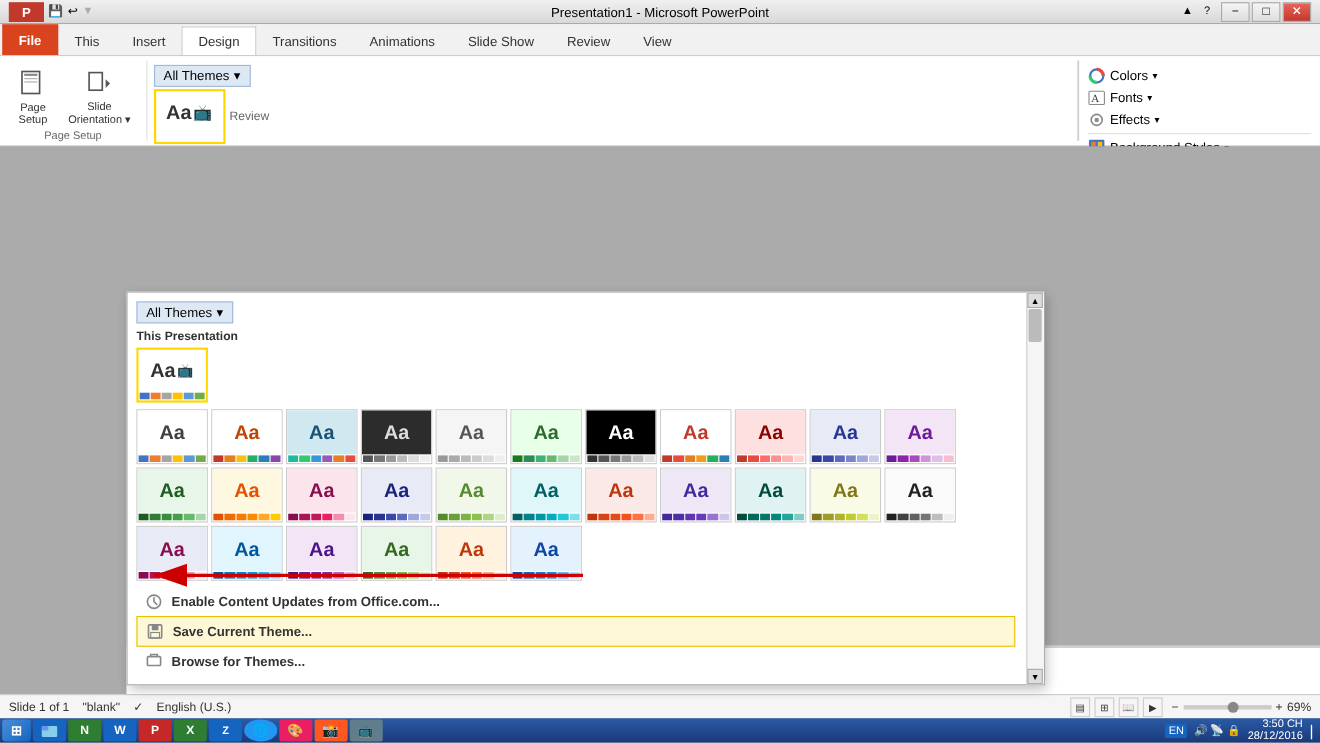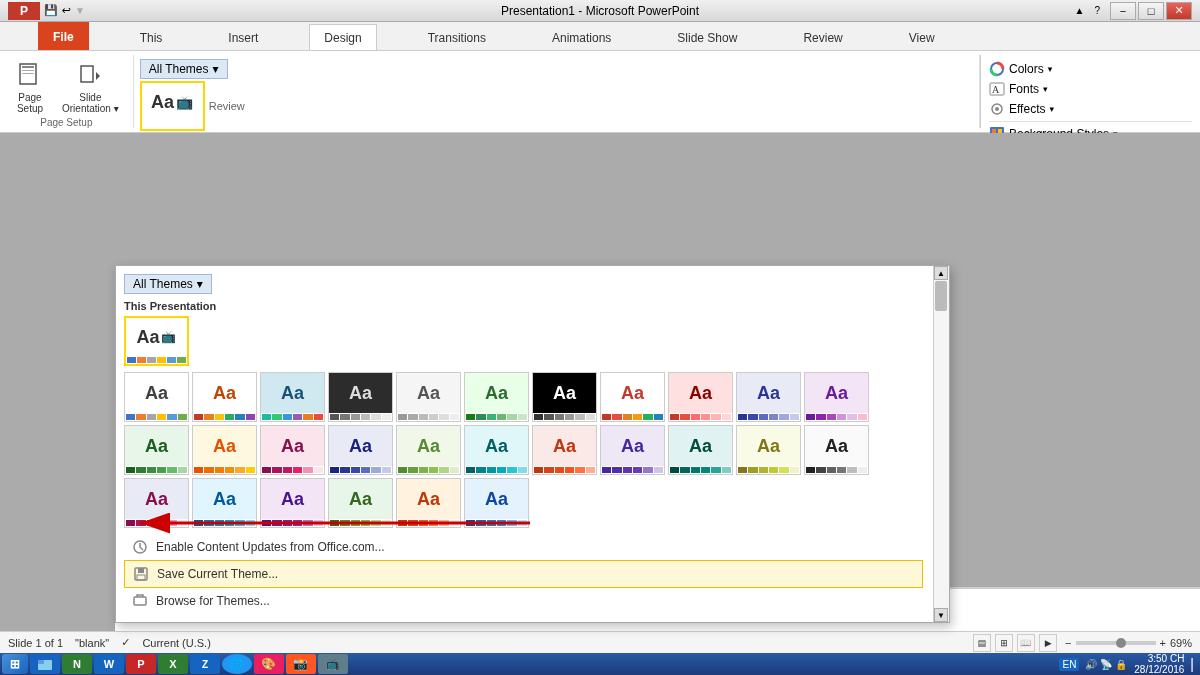--- a/index.html
+++ b/index.html
@@ -35,21 +35,20 @@
     .tab {
       padding: 4px 14px;
       font-size: 12px;
       cursor: pointer;
       color: #333;
       border: 1px solid transparent;
       border-bottom: none;
       height: 26px;
       display: flex;
       align-items: center;
-      margin-left: 36px;
     }
     .tab.file-tab {
       background: #d9431e;
       color: white;
       font-weight: bold;
       padding: 4px 14px;
       height: 28px;
     }
     .tab.active {
       background: white;
@@ -275,20 +274,21 @@
     
     .dropdown-menu-items { padding-right: 18px; }
     .dropdown-menu-item {
       display: flex;
       align-items: center;
       gap: 8px;
       padding: 5px 8px;
       cursor: pointer;
       font-size: 12px;
       color: #333;
+      font-weight: bold;
     }
     .dropdown-menu-item.highlighted {
       background: #fff8d6;
       border: 1px solid #e8c000;
     }
 
     
     .red-arrow {
       position: absolute;
       top: 370px;
@@ -1050,21 +1050,21 @@
 
 <div class="notes-bar" style="position:absolute;bottom:44px;left:115px;right:0;height:44px;background:white;border-top:2px solid #ccc;display:flex;align-items:center;padding-left:16px;font-size:13px;color:#999;">
   <span>Click to add notes</span>
 </div>
 
 <div class="status-bar" style="position:absolute;bottom:22px;left:0;right:0;height:22px;">
   <div class="status-left">
     <span>Slide 1 of 1</span>
     <span>"blank"</span>
     <span>✓</span>
-    <span>Current (U.S.)</span>
+    <span>English (U.S.)</span>
   </div>
   <div class="status-right">
     <div style="display:flex;gap:4px;">
       <div style="width:18px;height:18px;border:1px solid #ccc;cursor:pointer;display:flex;align-items:center;justify-content:center;font-size:9px;">▤</div>
       <div style="width:18px;height:18px;border:1px solid #ccc;cursor:pointer;display:flex;align-items:center;justify-content:center;font-size:9px;">⊞</div>
       <div style="width:18px;height:18px;border:1px solid #ccc;cursor:pointer;display:flex;align-items:center;justify-content:center;font-size:9px;">📖</div>
       <div style="width:18px;height:18px;border:1px solid #ccc;cursor:pointer;display:flex;align-items:center;justify-content:center;font-size:9px;">▶</div>
     </div>
     <div style="display:flex;align-items:center;gap:4px;">
       <span style="cursor:pointer;">−</span>

